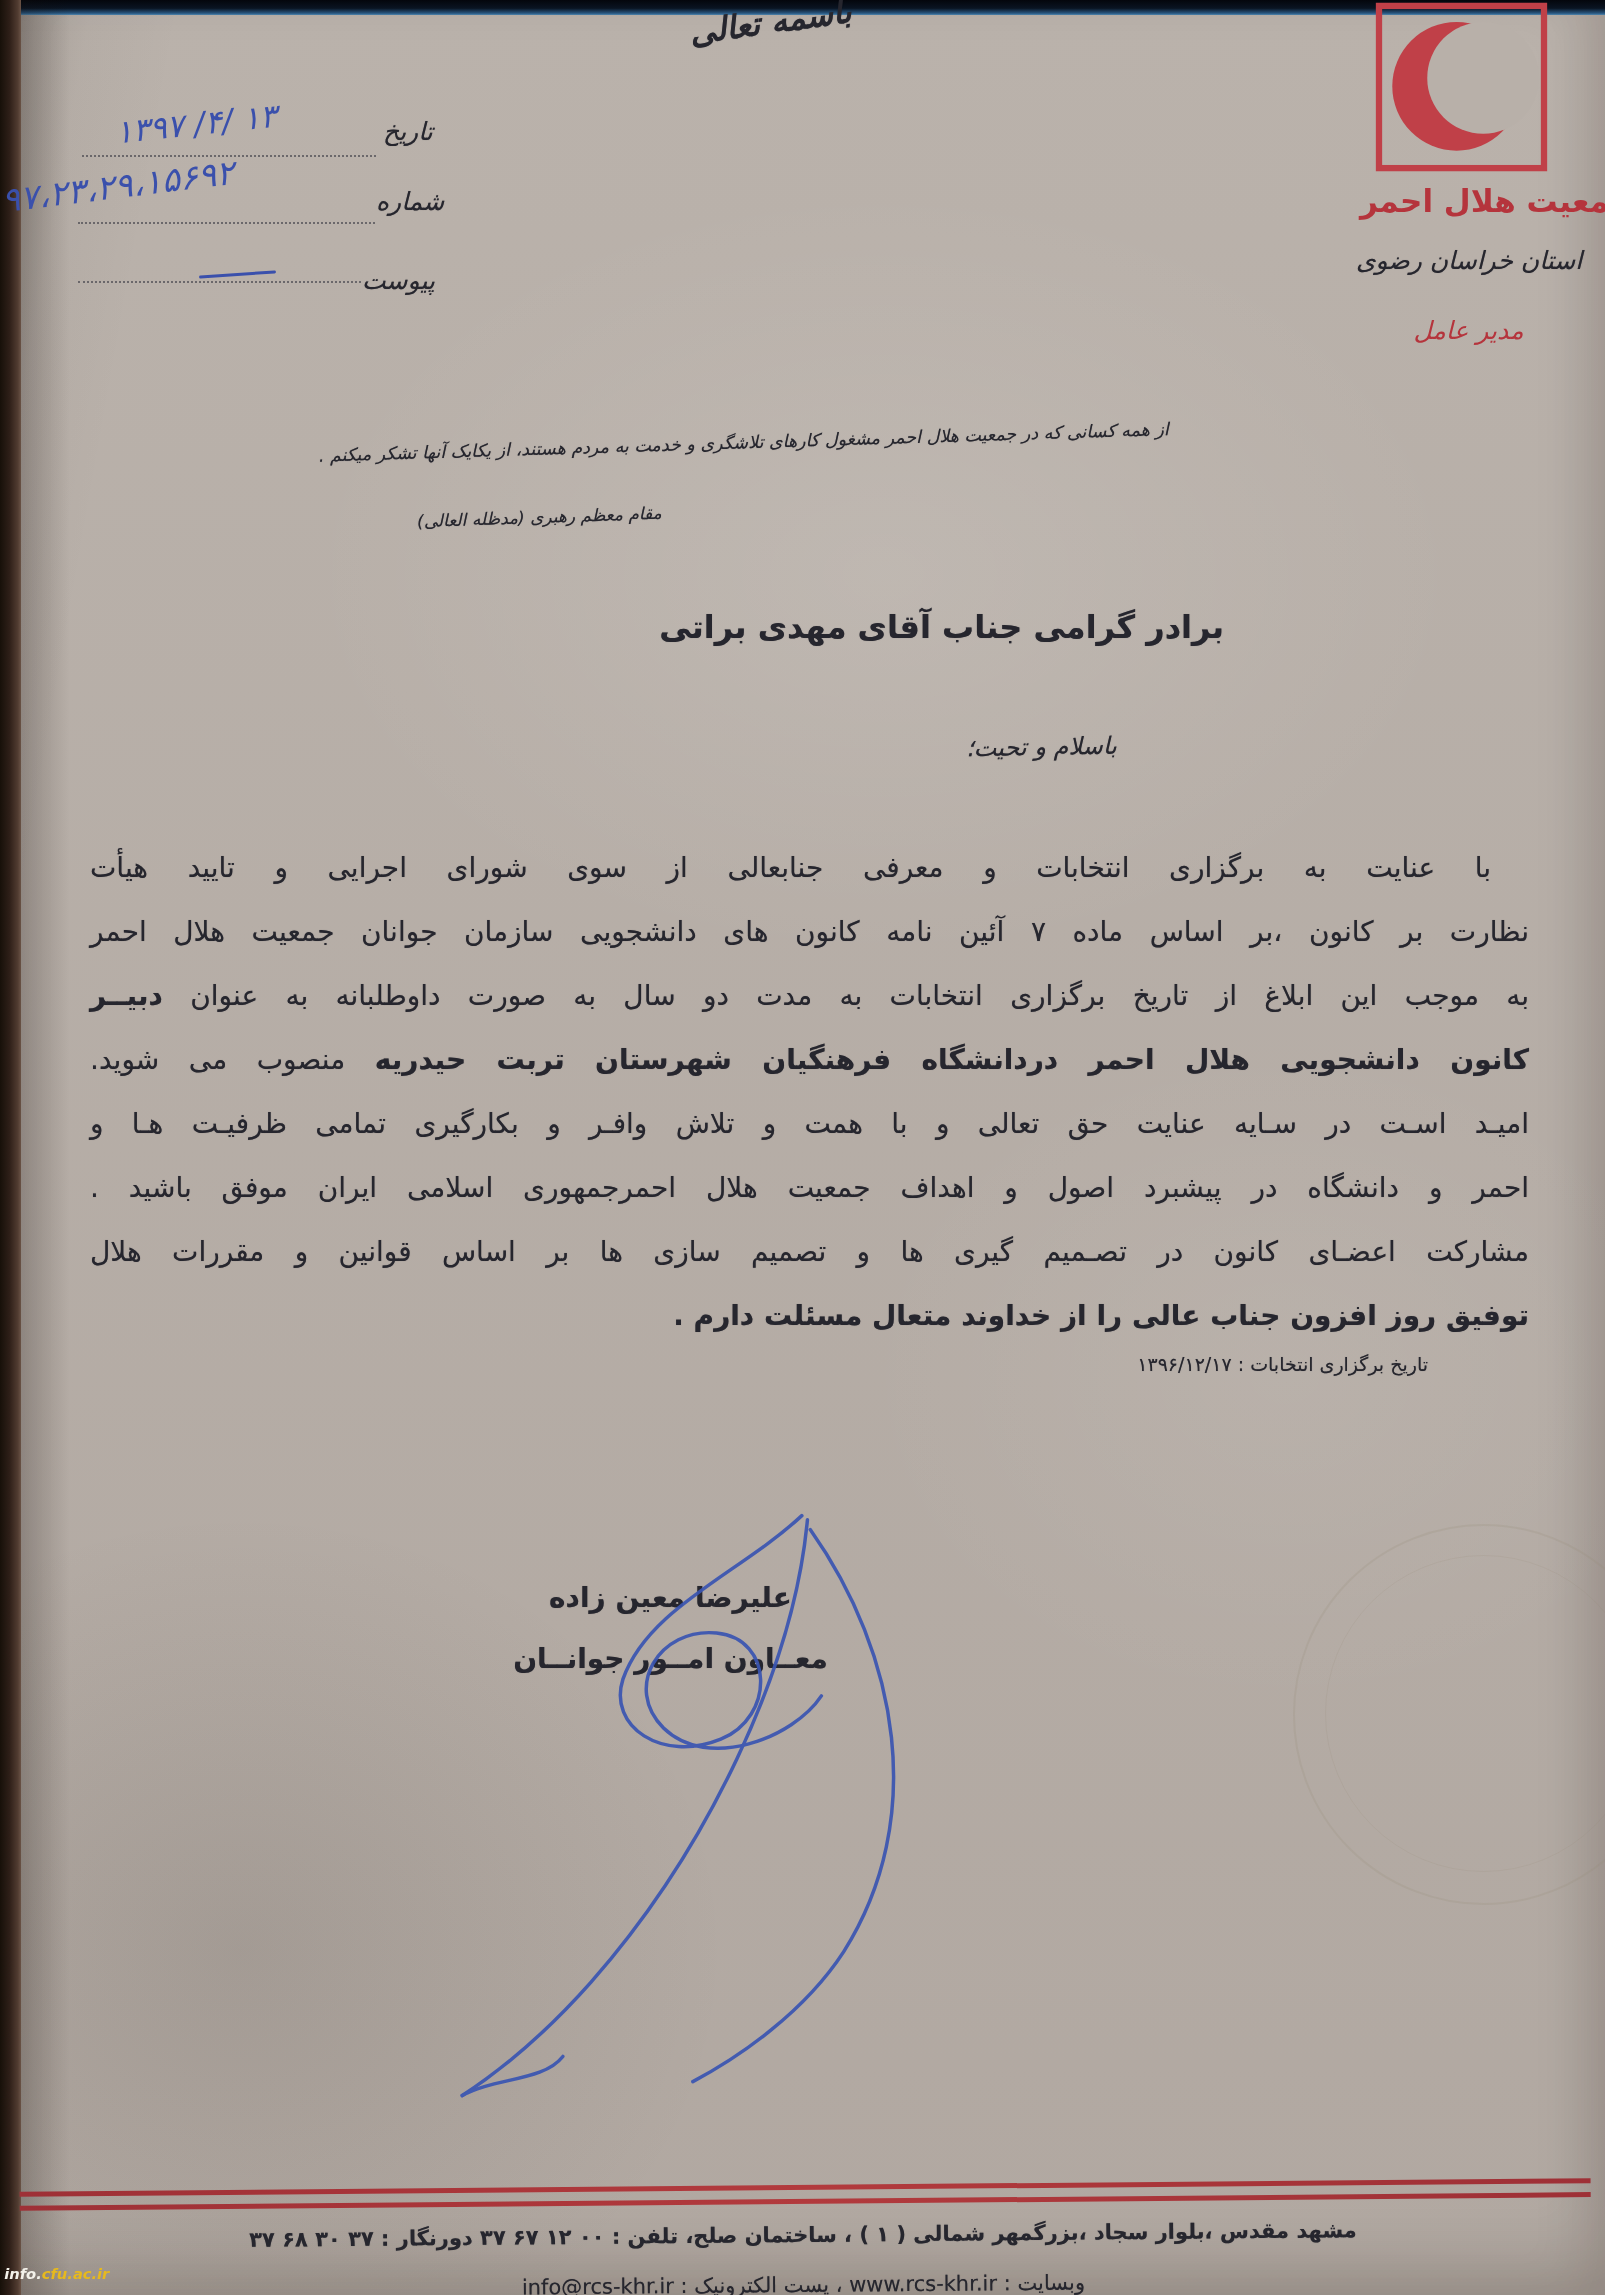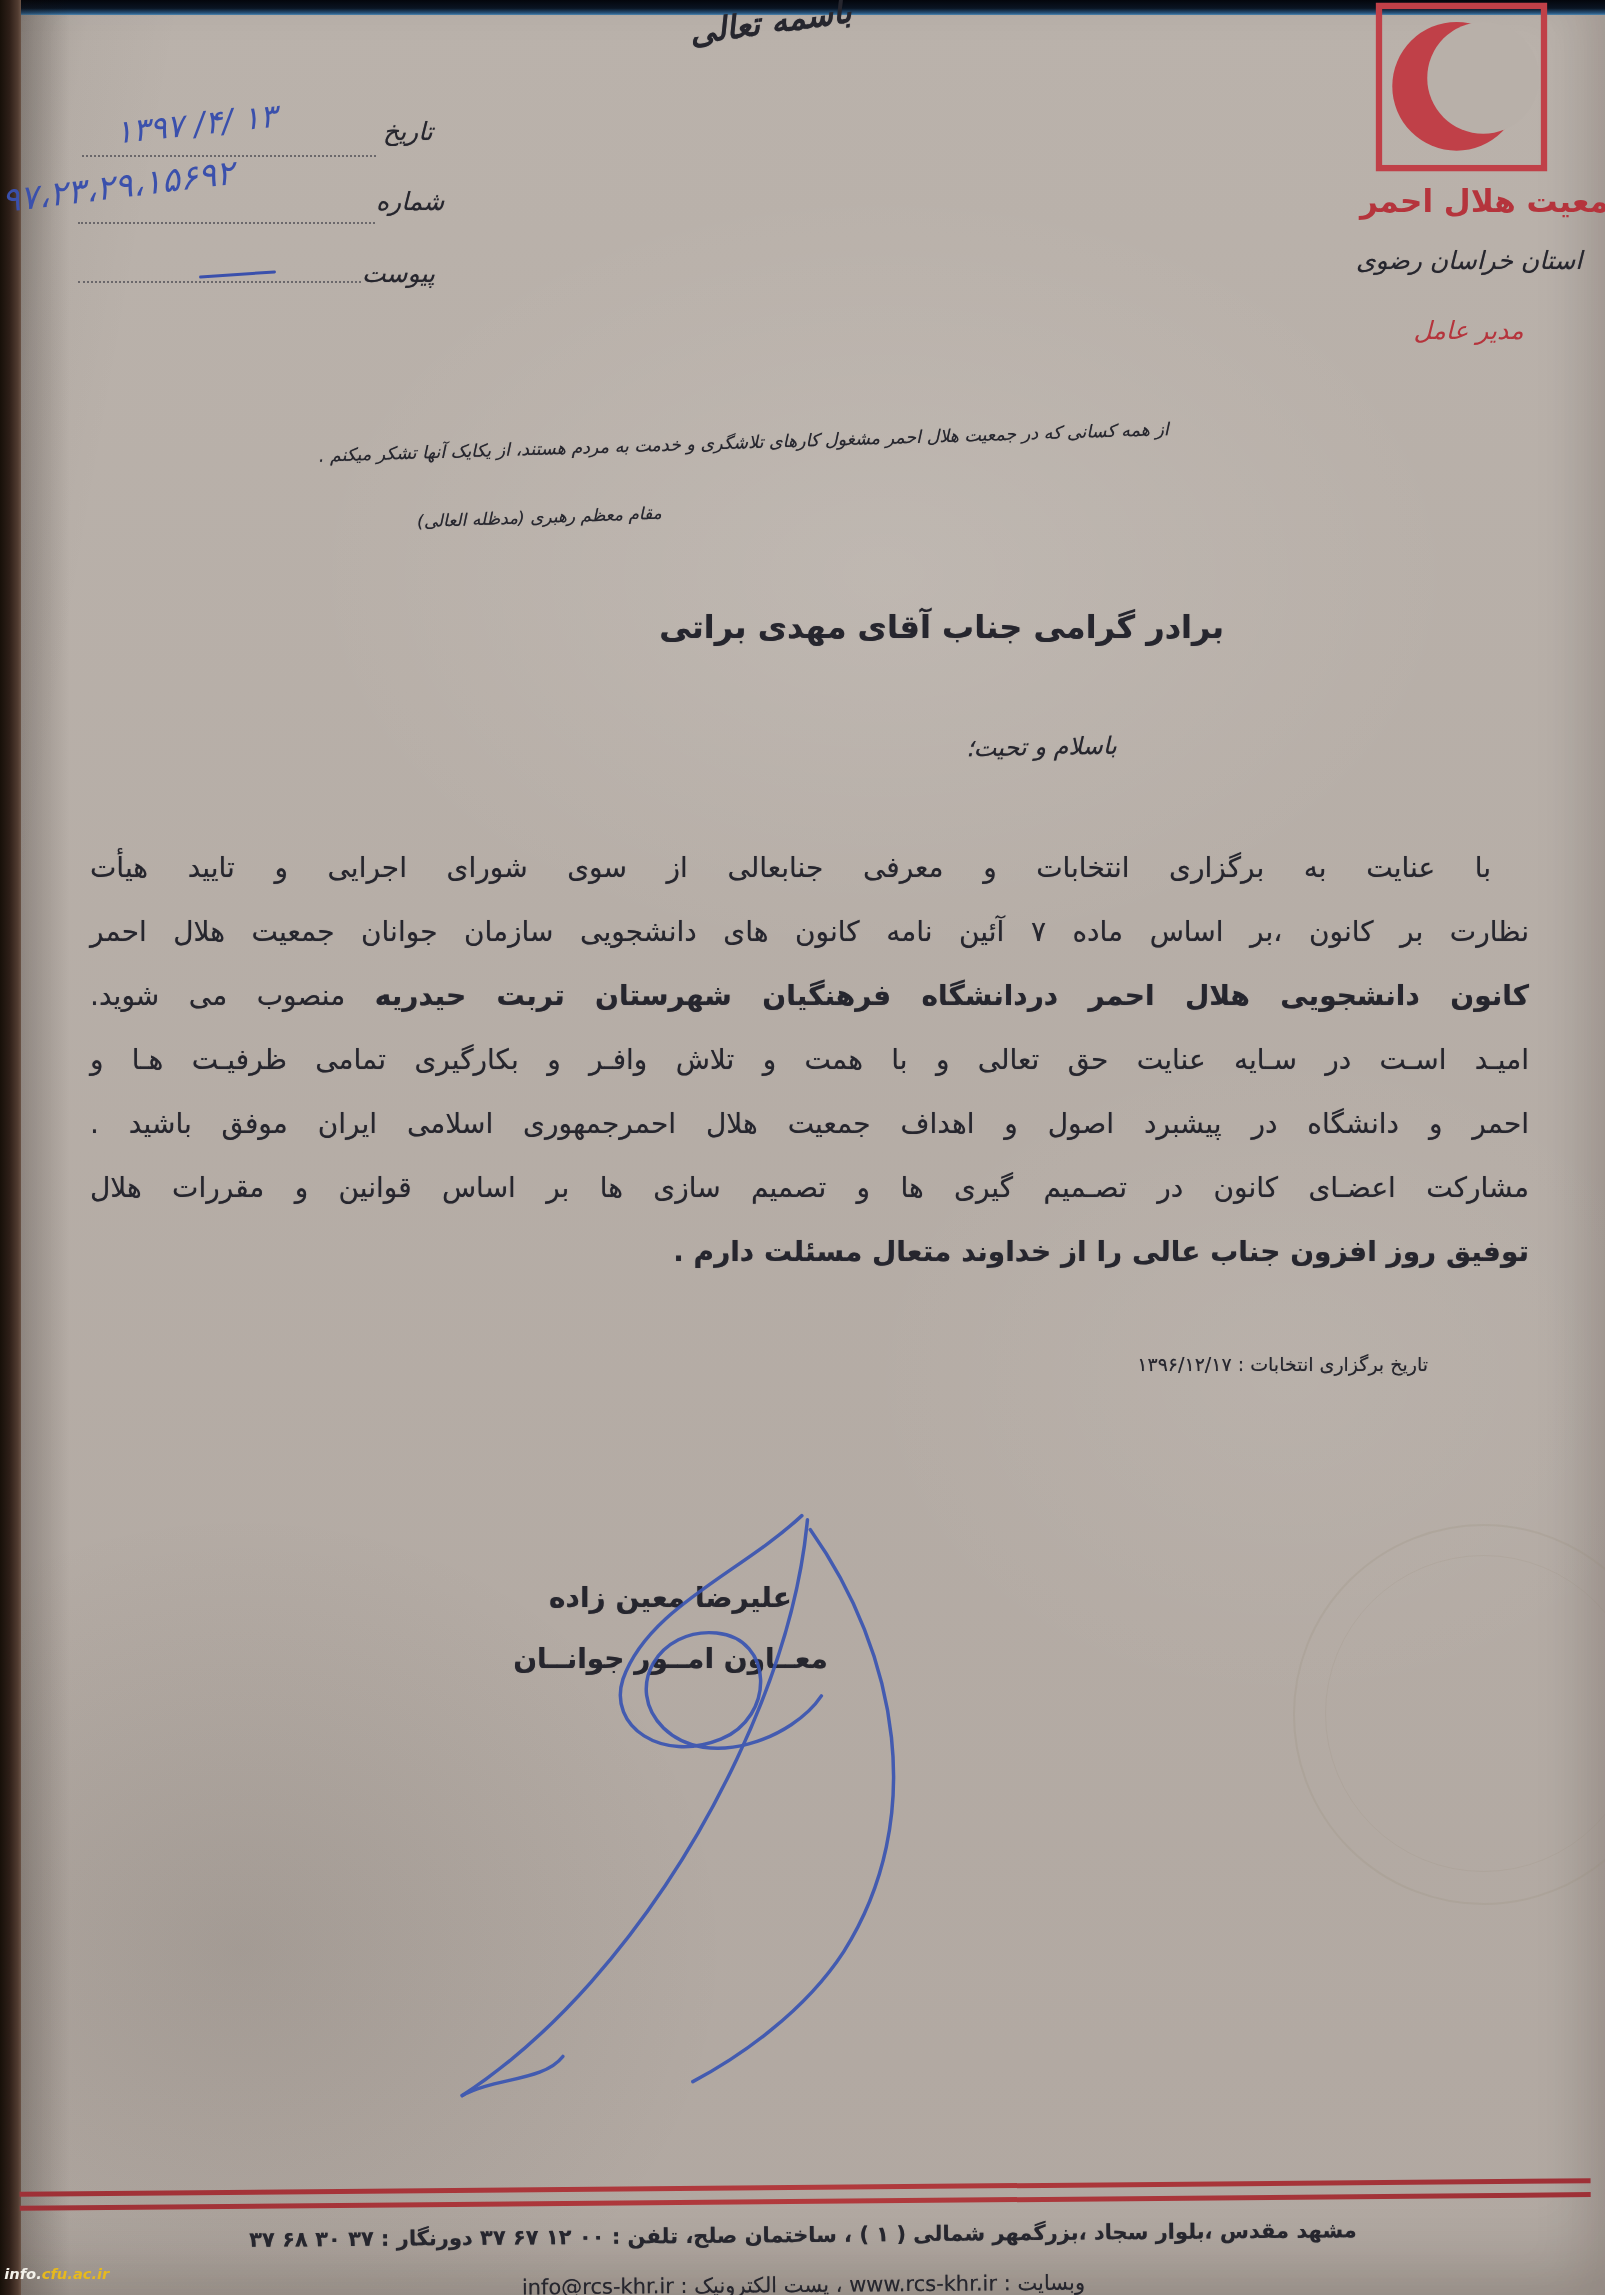--- a/index.html
+++ b/index.html
@@ -42,21 +42,21 @@
   .fld-label { font-size:25px; }
   .dotted { border-bottom:2.1px dotted rgba(55,55,65,0.6); height:0; }
   #date-label { left:383px; top:117px; }
   #date-line  { left:82px; top:155px; width:294px; }
   #date-value { left:115px; top:105px; font-size:32px; letter-spacing:2.8px;
     transform:rotate(-6deg); }
   #number-label { left:376px; top:187px; }
   #number-line  { left:78px; top:222px; width:297px; }
   #number-value { left:1.4px; top:166px; font-size:34px; letter-spacing:1.4px;
     transform:rotate(-7deg); }
-  #attachment-label { left:362px; top:259px;font-style:italic; }
+  #attachment-label { left:362px; top:266px;font-style:italic; }
   #attachment-line  { left:78px; top:281px; width:283px; }
   #attachment-dash  { left:199px; top:273px; width:77px; height:2.8px;
     background:var(--hand-blue); border-radius:1.4px; transform:rotate(-4deg); }
 
   
   #quote-text { right:438px; top:419px; font-size:17.5px; direction:rtl;
     transform:rotate(-1.8deg); transform-origin:right top; }
   #quote-attribution { left:417px; top:507px; font-size:17px; direction:rtl;
     transform:rotate(-2deg); }
 
@@ -136,20 +136,21 @@
 
   <div class="abs printed cal nowrap" id="quote-text">از همه کسانی که در جمعیت هلال احمر مشغول کارهای تلاشگری و خدمت به مردم هستند، از یکایک آنها تشکر میکنم .</div>
   <div class="abs printed cal nowrap" id="quote-attribution">مقام معظم رهبری (مدظله العالی)</div>
 
   <div class="abs printed nowrap" id="addressee">برادر گرامی جناب آقای مهدی براتی</div>
   <div class="abs printed cal nowrap" id="salutation">باسلام و تحیت؛</div>
 
   <div class="abs printed" id="letter-body">
       <div class="body-line j ind"><span>با عنایت به برگزاری انتخابات و معرفی جنابعالی از سوی شورای اجرایی و تایید هیأت</span></div>
       <div class="body-line j"><span>نظارت بر کانون ،بر اساس ماده ۷ آئین نامه کانون های دانشجویی سازمان جوانان جمعیت هلال احمر</span></div>
+      <div class="body-line j"><span>به موجب این ابلاغ از تاریخ برگزاری انتخابات به مدت دو سال به صورت داوطلبانه به عنوان </span><span class="b">دبیــر</span></div>
       <div class="body-line j"><span class="b">کانون دانشجویی  هلال احمر دردانشگاه فرهنگیان شهرستان تربت حیدریه</span><span> منصوب می شوید.</span></div>
       <div class="body-line j"><span>امیـد اسـت در سـایه عنایت حق تعالی و با همت و تلاش وافـر و بکارگیری تمامی ظرفیـت هـا و</span></div>
       <div class="body-line j"><span>احمر و دانشگاه در پیشبرد اصول و اهداف جمعیت هلال احمرجمهوری اسلامی ایران موفق باشید .</span></div>
       <div class="body-line j"><span>مشارکت اعضـای کانون در تصـمیم گیری ها و تصمیم سازی ها بر اساس قوانین و مقررات هلال</span></div>
       <div class="body-line"><span class="b">توفیق روز افزون جناب عالی را از خداوند متعال مسئلت دارم .</span></div>
     </div>
 
   <div class="abs printed nowrap" id="election-date-line">تاریخ برگزاری انتخابات : ۱۳۹۶/۱۲/۱۷</div>
 
   <div class="abs printed" id="signature-block">

